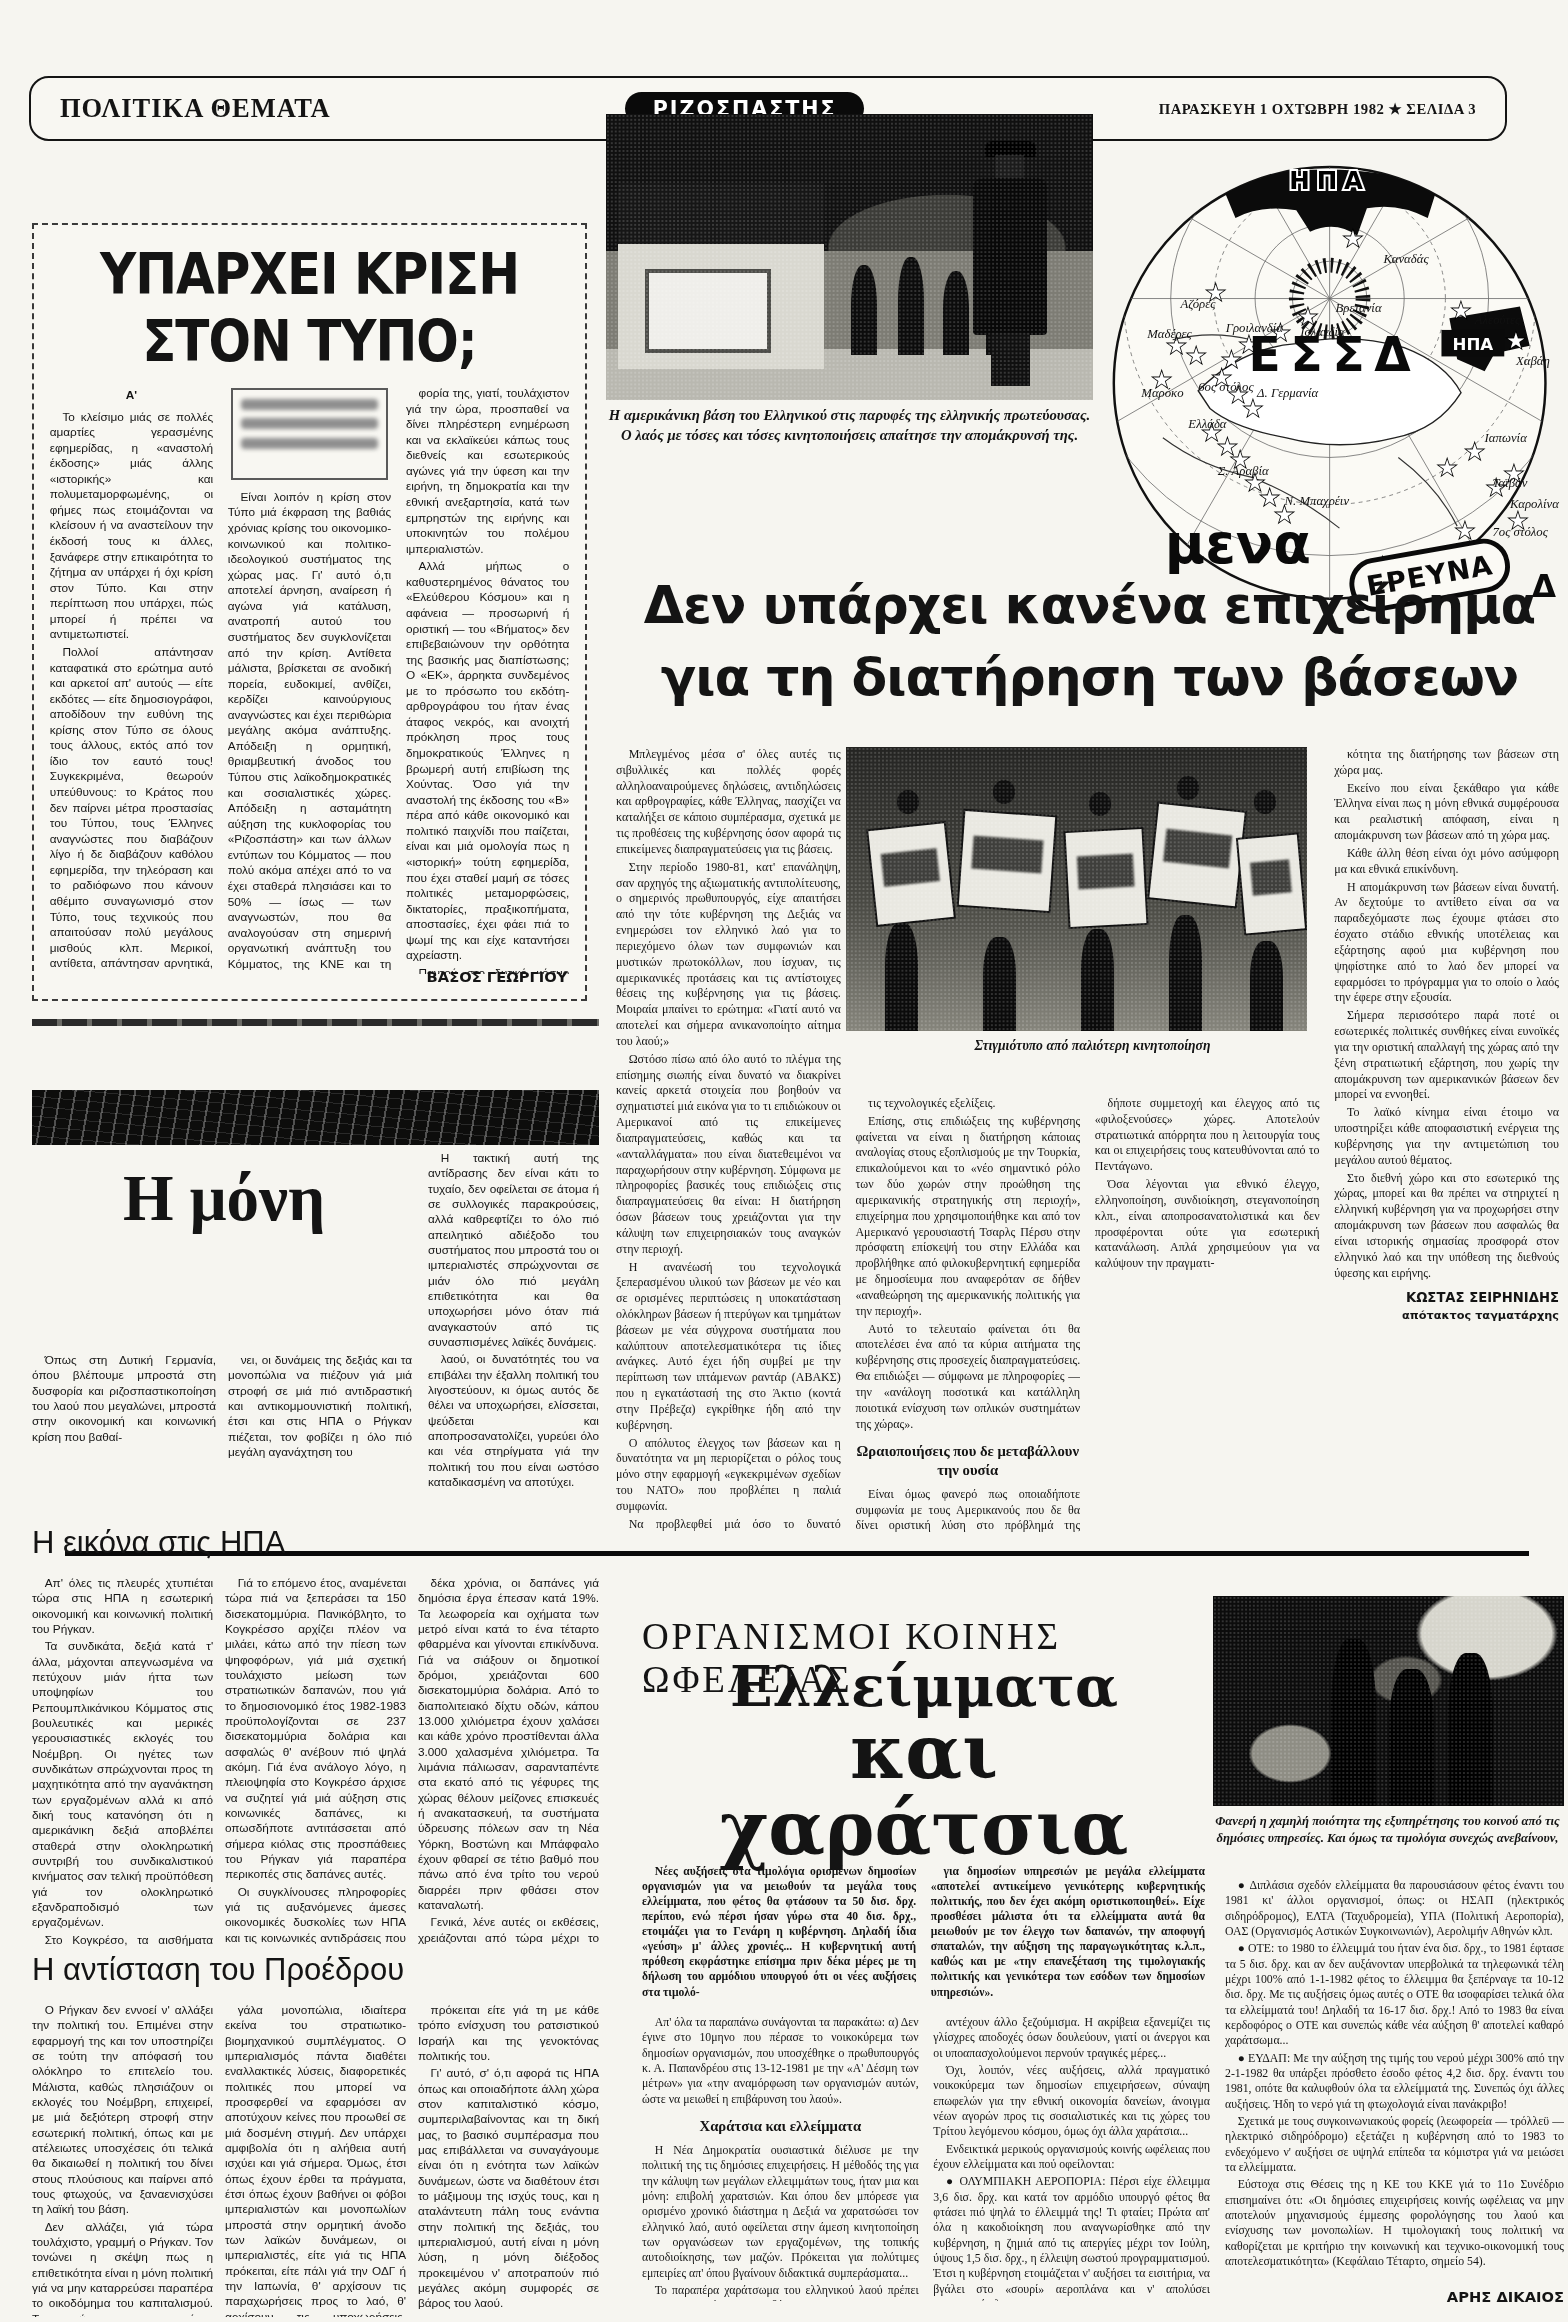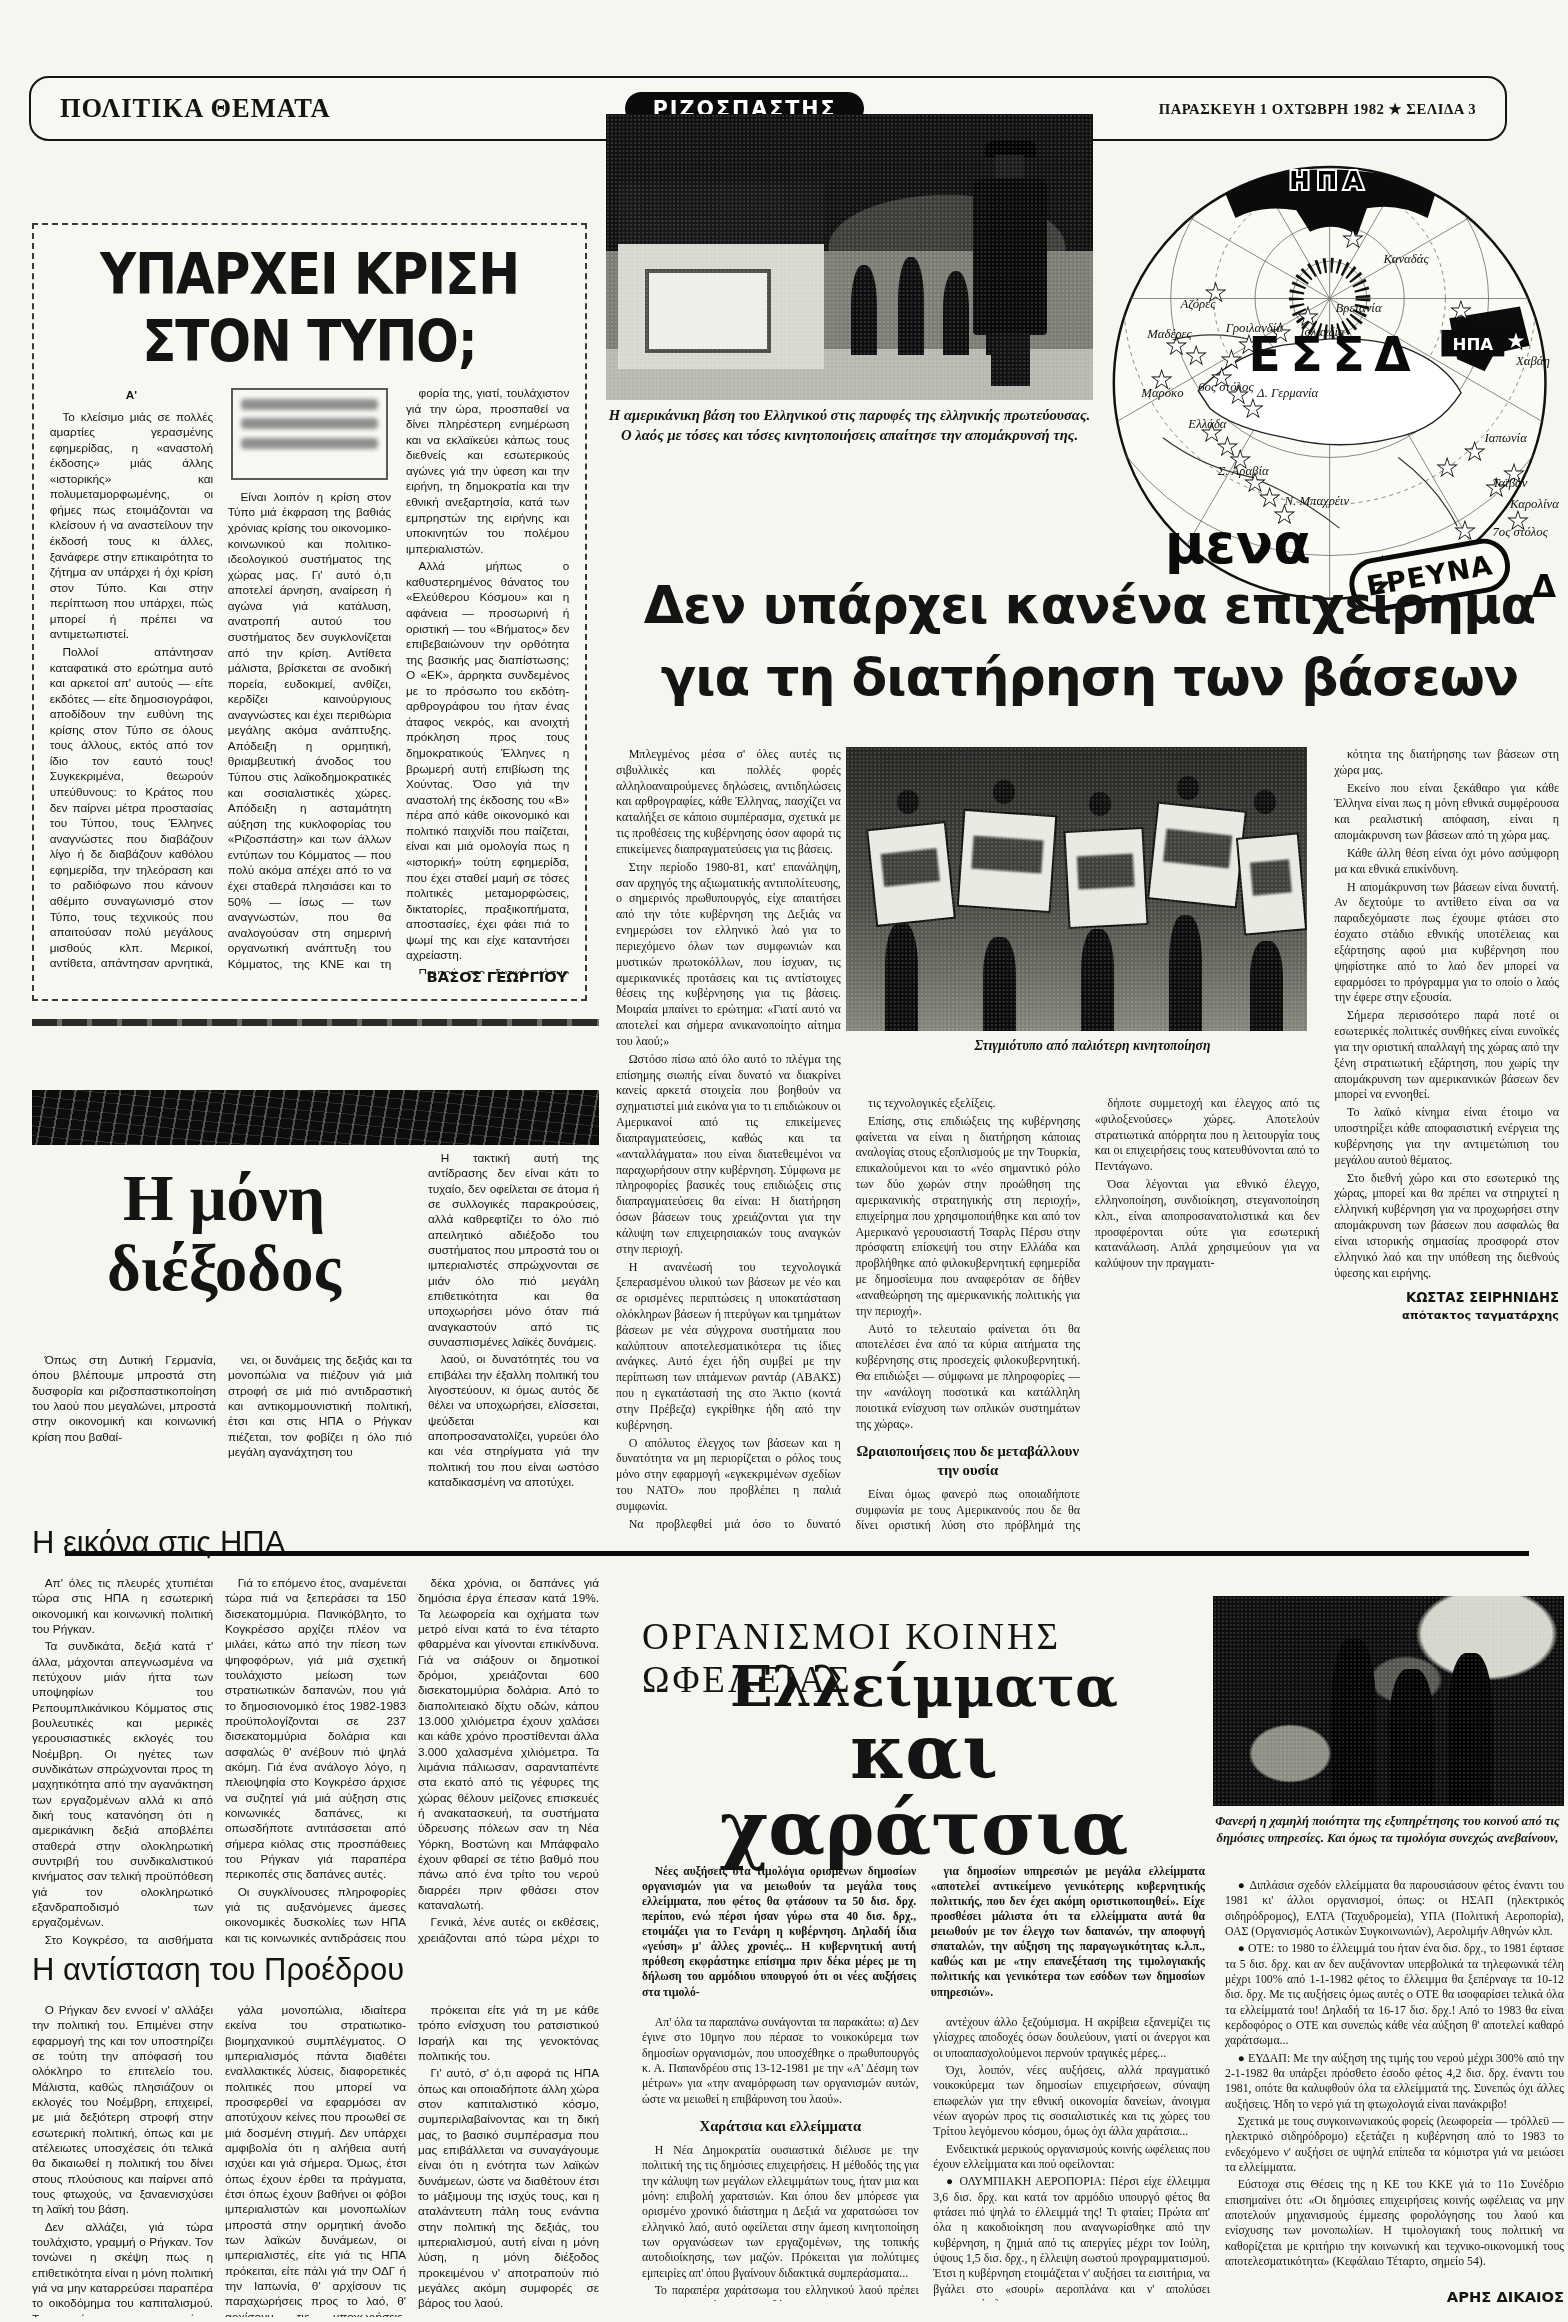--- a/index.html
+++ b/index.html
@@ -279,21 +279,21 @@
         <p class="para">Μπλεγμένος μέσα σ' όλες αυτές τις σιβυλλικές και πολλές φορές αλληλοαναιρούμενες δηλώσεις, αντιδηλώσεις και αρθρογραφίες, κάθε Έλληνας, πασχίζει να καταλήξει σε κάποιο συμπέρασμα, σχετικά με τις προθέσεις της κυβέρνησης όσον αφορά τις επικείμενες διαπραγματεύσεις για τις βάσεις.</p>
         <p class="para">Στην περίοδο 1980-81, κατ' επανάληψη, σαν αρχηγός της αξιωματικής αντιπολίτευσης, ο σημερινός πρωθυπουργός, είχε απαιτήσει από την τότε κυβέρνηση της Δεξιάς να ενημερώσει τον ελληνικό λαό για το περιεχόμενο όλων των συμφωνιών και μυστικών πρωτοκόλλων, που ίσχυαν, τις αμερικανικές προτάσεις και τις αντίστοιχες θέσεις της κυβέρνησης για τις βάσεις. Μοιραία μπαίνει το ερώτημα: «Γιατί αυτό να αποτελεί και σήμερα ανικανοποίητο αίτημα του λαού;»</p>
         <p class="para">Ωστόσο πίσω από όλο αυτό το πλέγμα της επίσημης σιωπής είναι δυνατό να διακρίνει κανείς αρκετά στοιχεία που βοηθούν να σχηματιστεί μιά εικόνα για το τι επιδιώκουν οι Αμερικανοί από τις επικείμενες διαπραγματεύσεις, καθώς και τα «ανταλλάγματα» που είναι διατεθειμένοι να παραχωρήσουν στην κυβέρνηση. Σύμφωνα με πληροφορίες βασικές τους επιδιώξεις στις διαπραγματεύσεις θα είναι: Η διατήρηση όσων βάσεων τους χρειάζονται για την κάλυψη των επιχειρησιακών τους αναγκών στην περιοχή.</p>
         <p class="para">Η ανανέωσή του τεχνολογικά ξεπερασμένου υλικού των βάσεων με νέο και σε ορισμένες περιπτώσεις η υποκατάσταση ολόκληρων βάσεων ή πτερύγων και τμημάτων βάσεων με νέα σύγχρονα συστήματα που καλύπτουν αποτελεσματικότερα τις ίδιες ανάγκες. Αυτό έχει ήδη συμβεί με την περίπτωση των ιπτάμενων ραντάρ (ΑΒΑΚΣ) που η εγκατάστασή της στο Άκτιο (κοντά στην Πρέβεζα) εγκρίθηκε ήδη από την κυβέρνηση.</p>
         <p class="para">Ο απόλυτος έλεγχος των βάσεων και η δυνατότητα να μη περιορίζεται ο ρόλος τους μόνο στην εφαρμογή «εγκεκριμένων σχεδίων του ΝΑΤΟ» που προβλέπει η παλιά συμφωνία.</p>
         <p class="para">Να προβλεφθεί μιά όσο το δυνατό μακρύτερη περίοδος ισχύς της συμφωνίας με το μικρότερο δυνατό κόστος, δηλαδή το «ενοίκιο» που θα καταβάλουν.</p>
       </div>
     <div class="col pad-top">
         <p class="para">τις τεχνολογικές εξελίξεις.</p>
         <p class="para">Επίσης, στις επιδιώξεις της κυβέρνησης φαίνεται να είναι η διατήρηση κάποιας αναλογίας στους εξοπλισμούς με την Τουρκία, επικαλούμενοι και το «νέο σημαντικό ρόλο των δύο χωρών στην προώθηση της αμερικανικής στρατηγικής στη περιοχή», επιχείρημα που χρησιμοποιήθηκε και από τον Αμερικανό γερουσιαστή Τσαρλς Πέρσυ στην πρόσφατη επίσκεψή του στην Ελλάδα και προβλήθηκε από φιλοκυβερνητική εφημερίδα με δημοσίευμα που αναφερόταν σε δήθεν «αναθεώρηση της αμερικανικής πολιτικής για την περιοχή».</p>
-        <p class="para">Αυτό το τελευταίο φαίνεται ότι θα αποτελέσει ένα από τα κύρια αιτήματα της κυβέρνησης στις προσεχείς φιλοκυβερνητική. Θα επιδιώξει — σύμφωνα με πληροφορίες — την «ανάλογη ποσοτικά και κατάλληλη ποιοτικά ενίσχυση των οπλικών συστημάτων της χώρας».</p>
+        <p class="para">Αυτό το τελευταίο φαίνεται ότι θα αποτελέσει ένα από τα κύρια αιτήματα της κυβέρνησης στις προσεχείς διαπραγματεύσεις. Θα επιδιώξει — σύμφωνα με πληροφορίες — την «ανάλογη ποσοτικά και κατάλληλη ποιοτικά ενίσχυση των οπλικών συστημάτων της χώρας».</p>
         <p class="para subhead">Ωραιοποιήσεις που δε μεταβάλλουν την ουσία</p>
         <p class="para">Είναι όμως φανερό πως οποιαδήποτε συμφωνία με τους Αμερικανούς που δε θα δίνει οριστική λύση στο πρόβλημά της στρατιωτικής τους παρουσίας στη χώρα μας, ανεξάρτητα από τα προσχήματα που θα επικαλεστεί η</p>
       </div>
     <div class="col pad-top">
         <p class="para">δήποτε συμμετοχή και έλεγχος από τις «φιλοξενούσες» χώρες. Αποτελούν στρατιωτικά απόρρητα που η λειτουργία τους και οι επιχειρήσεις τους κατευθύνονται από το Πεντάγωνο.</p>
         <p class="para">Όσα λέγονται για εθνικό έλεγχο, ελληνοποίηση, συνδιοίκηση, στεγανοποίηση κλπ., είναι αποπροσανατολιστικά και δεν προσφέρονται ούτε για εσωτερική κατανάλωση. Απλά χρησιμεύουν για να καλύψουν την πραγματι-</p>
       </div>
     <div class="col">
         <p class="para">κότητα της διατήρησης των βάσεων στη χώρα μας.</p>
         <p class="para">Εκείνο που είναι ξεκάθαρο για κάθε Έλληνα είναι πως η μόνη εθνικά συμφέρουσα και ρεαλιστική απόφαση, είναι η απομάκρυνση των βάσεων από τη χώρα μας.</p>
@@ -327,21 +327,20 @@
   <div class="bases-cap caption">Στιγμιότυπο από παλιότερη κινητοποίηση</div>
 </div>
 
 <div class="abs rule-smudge"></div>
 <div class="abs banner-black"></div>
 <div class="abs big-rule"></div>
 
 <div class="abs" style="left:32px;top:1149px;width:567px;height:384px;">
   <div class="abs onlyway-title" style="left:0;top:13.7px;width:384px;">
     <div>Η μόνη</div>
-    <div>διέξοδος</div>
   </div>
   <div class="abs sans-col" style="left:396px;top:2px;width:171px;height:380px;">
       <p class="para">Η τακτική αυτή της αντίδρασης δεν είναι κάτι το τυχαίο, δεν οφείλεται σε άτομα ή σε συλλογικές παρακρούσεις, αλλά καθρεφτίζει το όλο πιό απειλητικό αδιέξοδο του συστήματος που μπροστά του οι ιμπεριαλιστές σπρώχνονται σε μιάν όλο πιό μεγάλη επιθετικότητα και θα υποχωρήσει μόνο όταν πιά αναγκαστούν από τις συνασπισμένες λαϊκές δυνάμεις.</p>
       <p class="para">λαού, οι δυνατότητές του να επιβάλει την έξαλλη πολιτική του λιγοστεύουν, κι όμως αυτός δε θέλει να υποχωρήσει, ελίσσεται, ψεύδεται και αποπροσανατολίζει, γυρεύει όλο και νέα στηρίγματα γιά την πολιτική του που είναι ωστόσο καταδικασμένη να αποτύχει.</p>
     </div>
   <div class="abs sans-col" style="left:0;top:204px;width:184px;height:178px;">
       <p class="para">Όπως στη Δυτική Γερμανία, όπου βλέπουμε μπροστά στη δυσφορία και ριζοσπαστικοποίηση του λαού που μεγαλώνει, μπροστά στην οικονομική και κοινωνική κρίση που βαθαί-</p>
     </div>
   <div class="abs sans-col" style="left:196px;top:204px;width:184px;height:178px;">
       <p class="para">νει, οι δυνάμεις της δεξιάς και τα μονοπώλια να πιέζουν γιά μιά στροφή σε μιά πιό αντιδραστική και αντικομμουνιστική πολιτική, έτσι και στις ΗΠΑ ο Ρήγκαν πιέζεται, τον φοβίζει η όλο πιό μεγάλη αγανάχτηση του</p>

